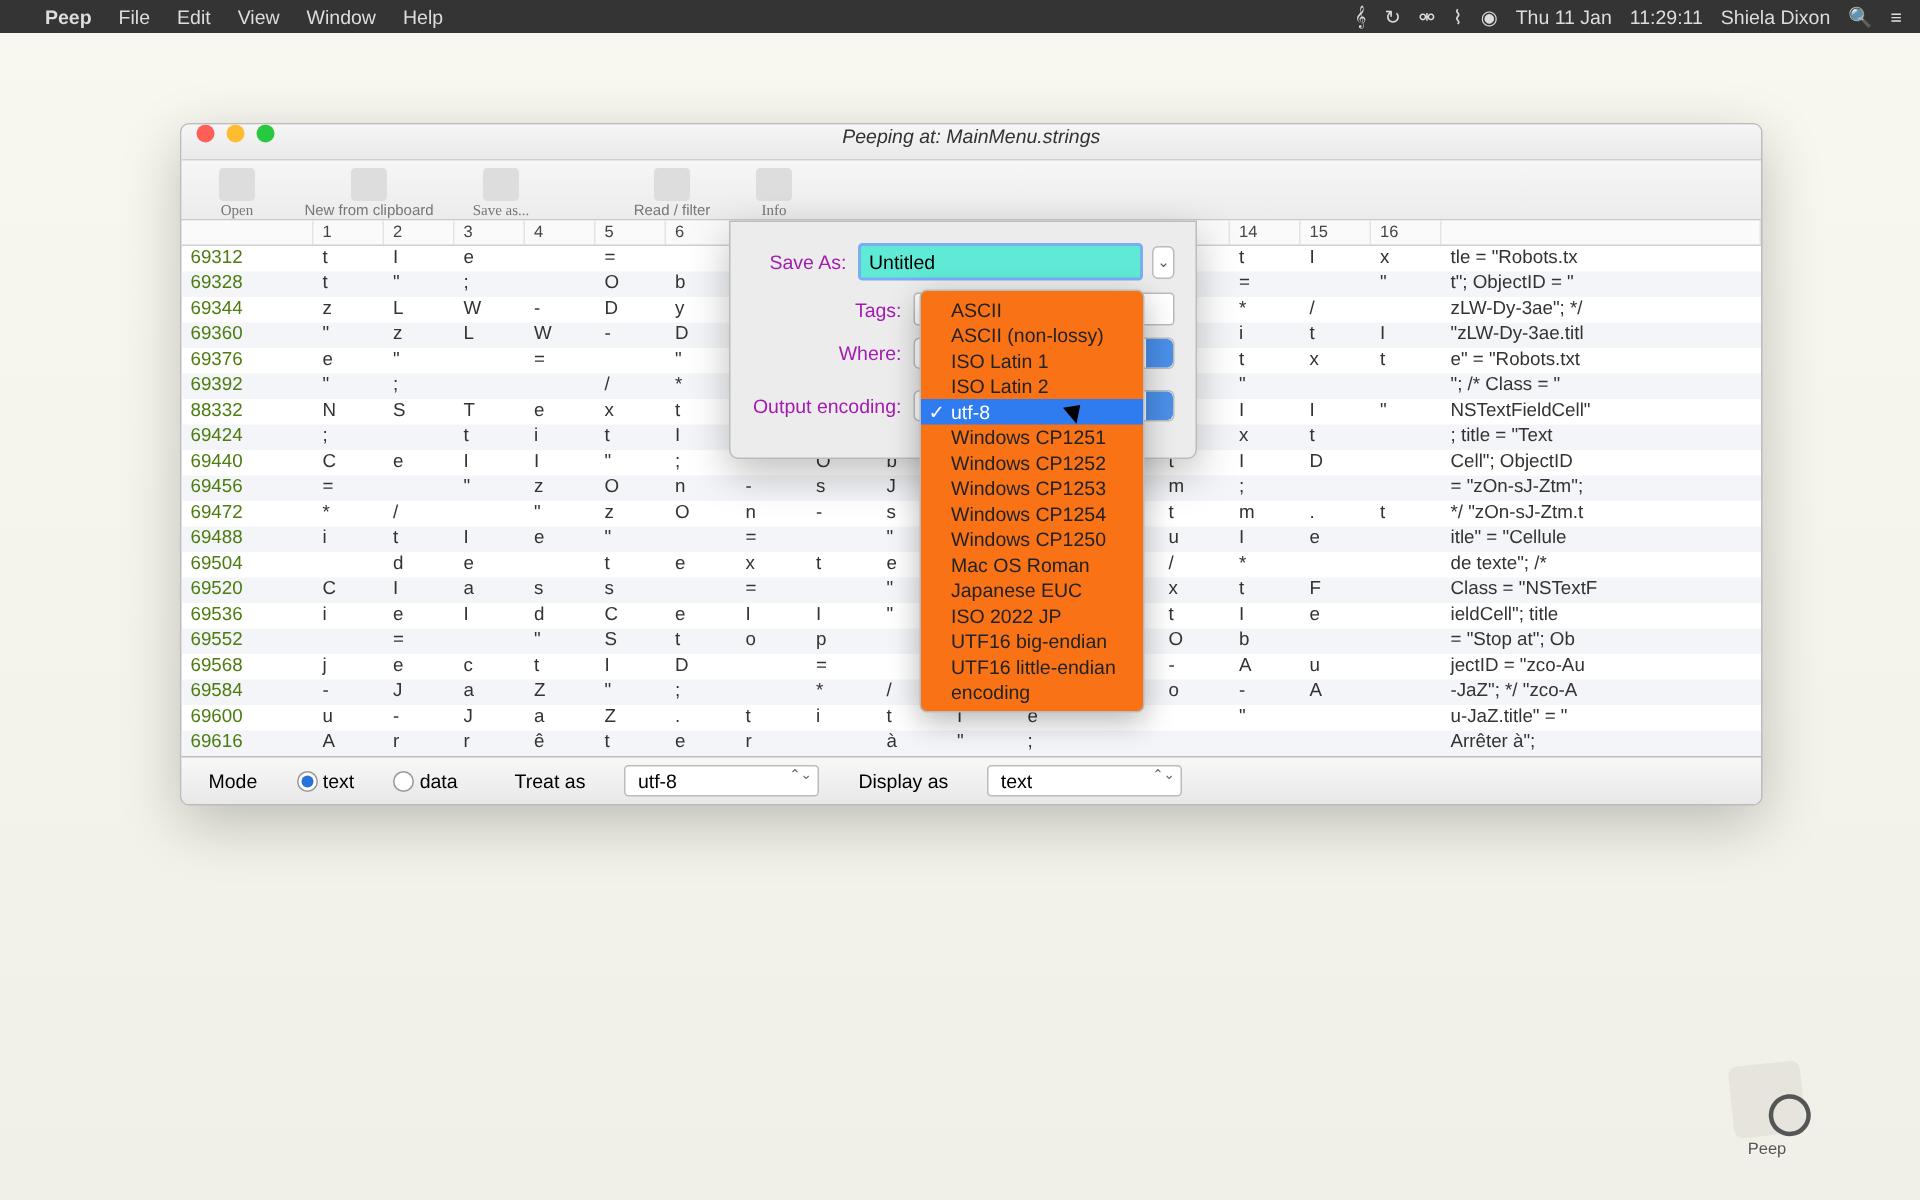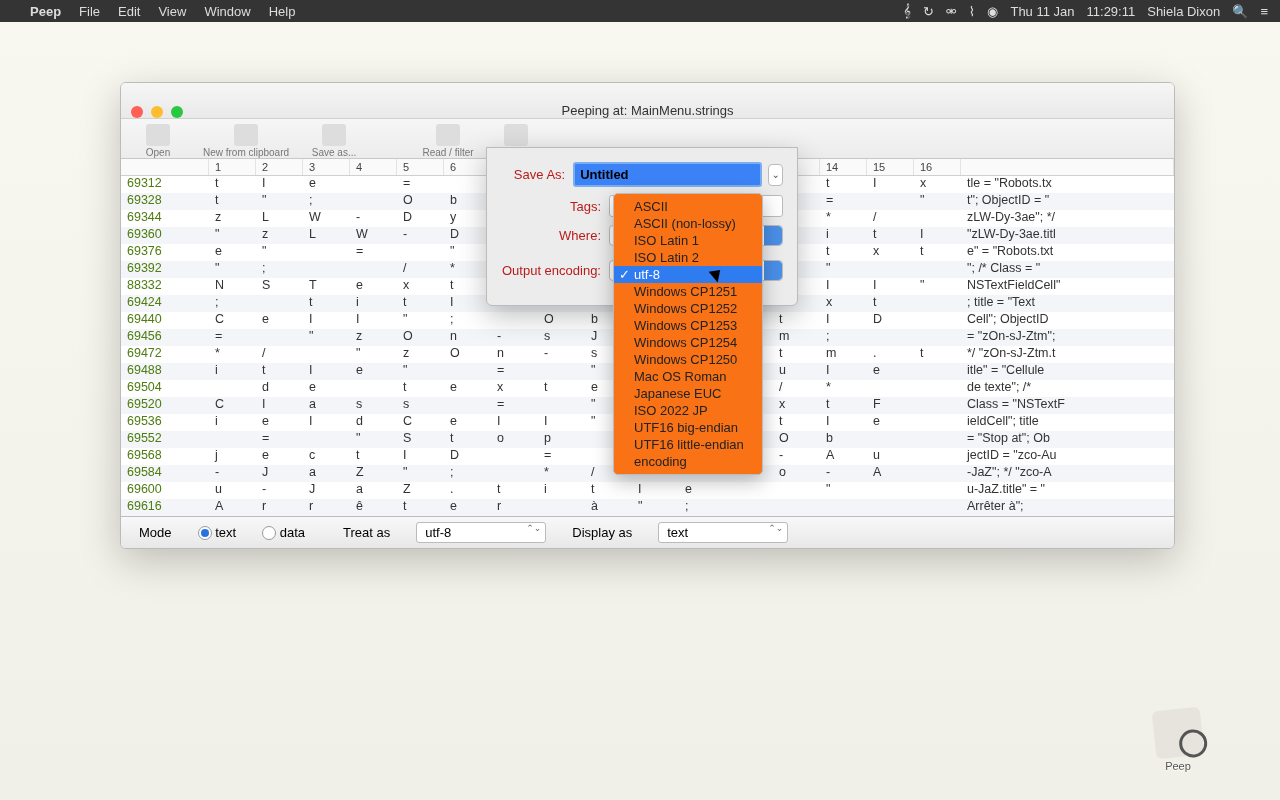--- a/index.html
+++ b/index.html
@@ -35,47 +35,48 @@
   top: 82px;
   left: 120px;
   width: 1055px;
   background: #fff;
   border: 1px solid #bbb;
   border-radius: 6px;
   box-shadow: 0 12px 40px rgba(0,0,0,0.22);
   overflow: hidden;
 }
 .titlebar {
-  height: 36px;
+  height: 24px;
   background: linear-gradient(#f6f6f6, #e9e9e9);
   display: flex;
-  align-items: flex-end;
+  align-items: flex-start;
   position: relative;
   border-bottom: 1px solid #d0d0d0;
+  font-style: italic;
 }
 .traffic { display: flex; gap: 8px; padding-left: 10px; }
 .traffic span { width: 12px; height: 12px; border-radius: 50%; display: inline-block; }
 .traffic .c1 { background: #ff5f57; }
 .traffic .c2 { background: #febc2e; }
 .traffic .c3 { background: #28c840; }
 .titlebar .title { position: absolute; left: 0; right: 0; text-align: center; font-size: 13px; color: #333; }
 
 .toolbar {
   height: 40px;
   background: linear-gradient(#f6f6f6, #ececec);
   display: flex;
   align-items: center;
   padding: 4px 10px 0;
   gap: 6px;
   border-bottom: 1px solid #c8c8c8;
   font-size: 10px;
   color: #777;
 }
 .tbitem { display: flex; flex-direction: column; align-items: center; width: 70px; }
-.tbitem.sm { width: 54px; }
+.tbitem.sm { width: 54px; font-family: Liberation Serif, serif; }
 .tbitem .ticon {
   width: 24px; height: 22px;
   background: #ddd;
   border-radius: 3px;
   display: flex; align-items: center; justify-content: center;
   font-size: 14px;
   color: #888;
   margin-bottom: 1px;
 }
 .tbsep { width: 40px; }
@@ -156,30 +157,29 @@
   left: 365px;
   width: 312px;
   background: #ececec;
   border: 1px solid #bbb;
   border-radius: 0 0 6px 6px;
   box-shadow: 0 10px 28px rgba(0,0,0,0.25);
   padding: 14px 14px 16px;
   font-size: 13px;
 }
 .sheet .frow { display: flex; align-items: center; margin-bottom: 8px; }
-.sheet .flabel { width: 108px; text-align: right; padding-right: 8px; color: #b91c1c; }
+.sheet .flabel { width: 108px; text-align: right; padding-right: 8px; color: #a21caf; }
 .sheet input[type=text] {
   flex: 1;
   border: 2px solid #7aaef0;
   border-radius: 3px;
   padding: 3px 5px;
   font-size: 13px;
-  background: #3b82f6;
+  background: #5eead4;
   outline: none;
-  font-weight: bold;
 }
 .sheet .tags {
   flex: 1;
   border: 1px solid #bbb;
   border-radius: 3px;
   background: #fff;
   height: 22px;
 }
 .sheet .where-sel, .sheet .encoding-sel {
   background: #fff;

